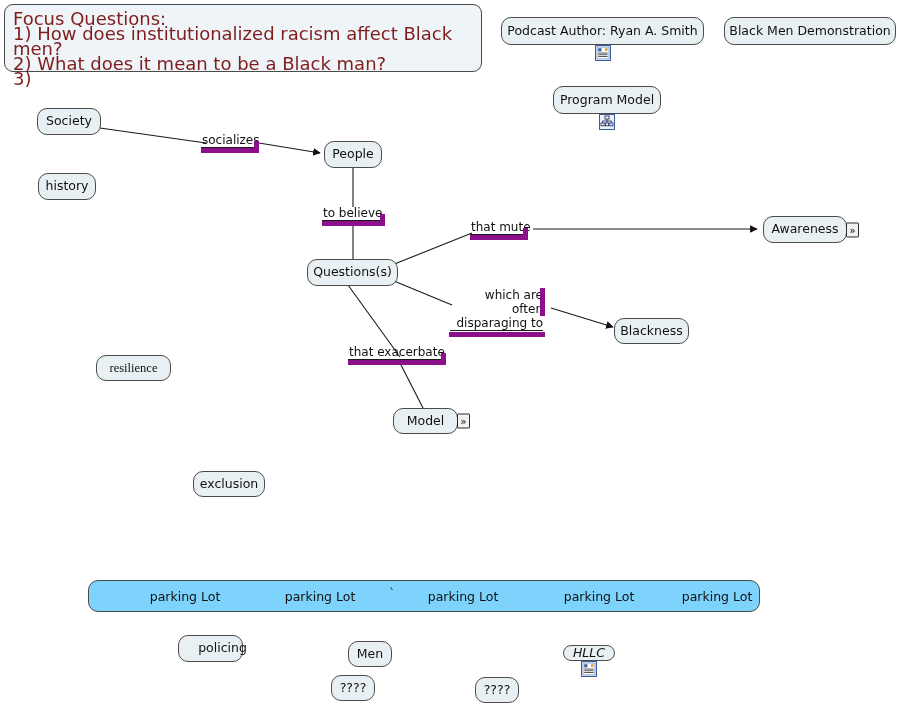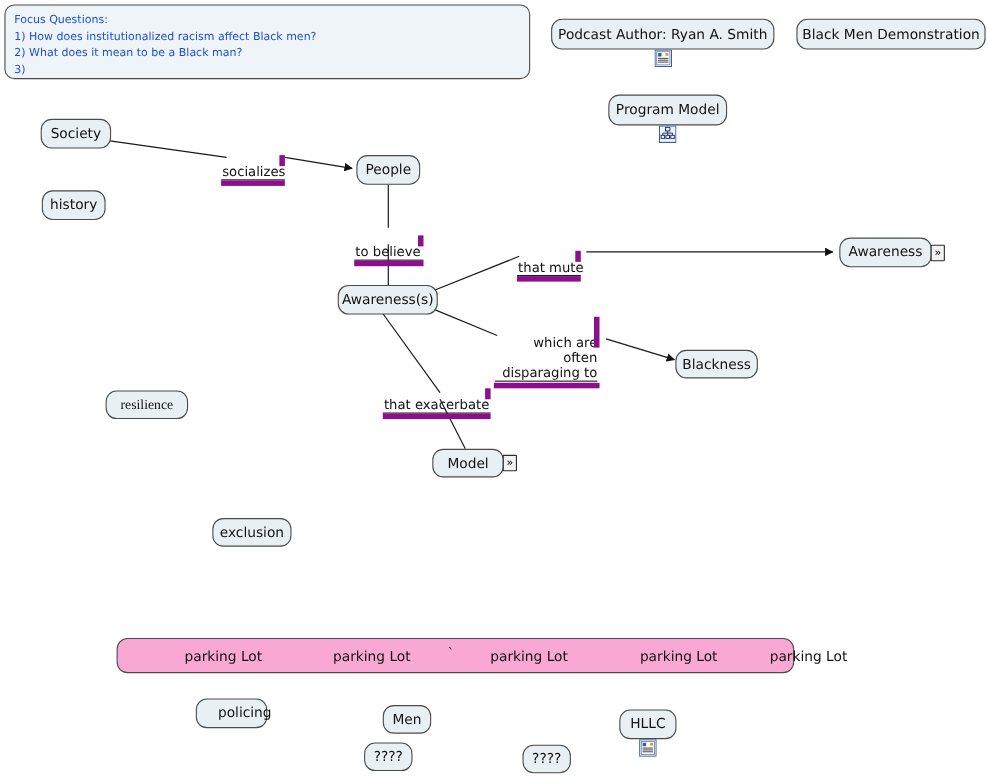--- a/index.html
+++ b/index.html
@@ -59,21 +59,20 @@
     font-size: 12px;
     line-height: 14px;
     color: #111111;
     white-space: nowrap;
     padding: 0 2px 0 0;
   }
   .linklabel .lltext {
     display: block;
     border-bottom: 1px solid #1a1a1a;
     padding: 0 2px 0 1px;
-    margin-top: 16px;
   }
   .linklabel.two-line {
     white-space: normal;
     text-align: right;
   }
   .linklabel.two-line .lltext {
     border-bottom: none;
     display: block;
     padding: 0 2px 0 1px;
   }
@@ -129,39 +128,38 @@
     position: absolute;
     left: 4px;
     top: 4px;
     width: 478px;
     height: 68px;
     box-sizing: border-box;
     background: #eef4f7;
     border: 1px solid #4b4b4b;
     border-radius: 9px;
     padding: 6px 8px 0 8px;
-    font-size: 10px;
+    font-size: 18px;
     line-height: 15px;
-    color: #1d4ed8;
+    color: #7f1d1d;
     text-align: left;
   }
   #focus-box .fq-line { display: block; }
 
   
   #parking-lot {
     position: absolute;
     left: 88px;
     top: 580px;
-    width: 616px;
+    width: 672px;
     height: 32px;
     box-sizing: border-box;
-    background: #f9a8d4;
+    background: #7dd3fc;
     border: 1px solid #4b4b4b;
     border-radius: 10px;
-    margin-left: 18px;
   }
   #parking-lot .pl-item {
     position: absolute;
     top: 9px;
     font-size: 12.5px;
     line-height: 13px;
     color: #111111;
     white-space: nowrap;
     transform: translateX(-50%);
   }
@@ -252,21 +250,21 @@
 
   <div class="node" style="left:38px; top:173px; width:58px; height:27px;">
     <span>history</span>
   </div>
 
   <div class="node" style="left:324px; top:141px; width:58px; height:27px;">
     <span>People</span>
   </div>
 
   <div class="node" style="left:307px; top:259px; width:91px; height:27px;">
-    <span>Awareness(s)</span>
+    <span>Questions(s)</span>
   </div>
 
   <div class="node" style="left:763px; top:216px; width:84px; height:27px;">
     <span>Awareness</span>
     <span class="chevron">»</span>
   </div>
 
   <div class="node" style="left:614px; top:318px; width:75px; height:26px;">
     <span>Blackness</span>
   </div>
@@ -293,21 +291,21 @@
   </div>
 
   <div class="node" style="left:331px; top:675px; width:44px; height:26px;">
     <span>????</span>
   </div>
 
   <div class="node" style="left:475px; top:677px; width:44px; height:26px;">
     <span>????</span>
   </div>
 
-  <div class="node" style="left:563px; top:645px; width:52px; height:27px;">
+  <div class="node" style="left:563px; top:645px; width:52px; height:16px;font-style:italic;">
     <span>HLLC</span>
     <span class="resicon">
       <svg width="16" height="16" viewBox="0 0 16 16">
         <rect x="0.5" y="0.5" width="15" height="15" fill="#ffffff" stroke="#3a5fa0" stroke-width="1"></rect>
         <rect x="2" y="2" width="12" height="12" fill="#fdfdfd" stroke="#6d86b8" stroke-width="0.8"></rect>
         <rect x="3.2" y="3.2" width="3.2" height="3.2" fill="#3a5fa0"></rect>
         <rect x="10" y="3.2" width="2.6" height="2.6" fill="#e0a030"></rect>
         <rect x="3.2" y="7.6" width="9.4" height="0.9" fill="#444444"></rect>
         <rect x="3.2" y="9.3" width="9.4" height="0.9" fill="#444444"></rect>
         <rect x="3.2" y="11" width="9.4" height="0.9" fill="#444444"></rect>

